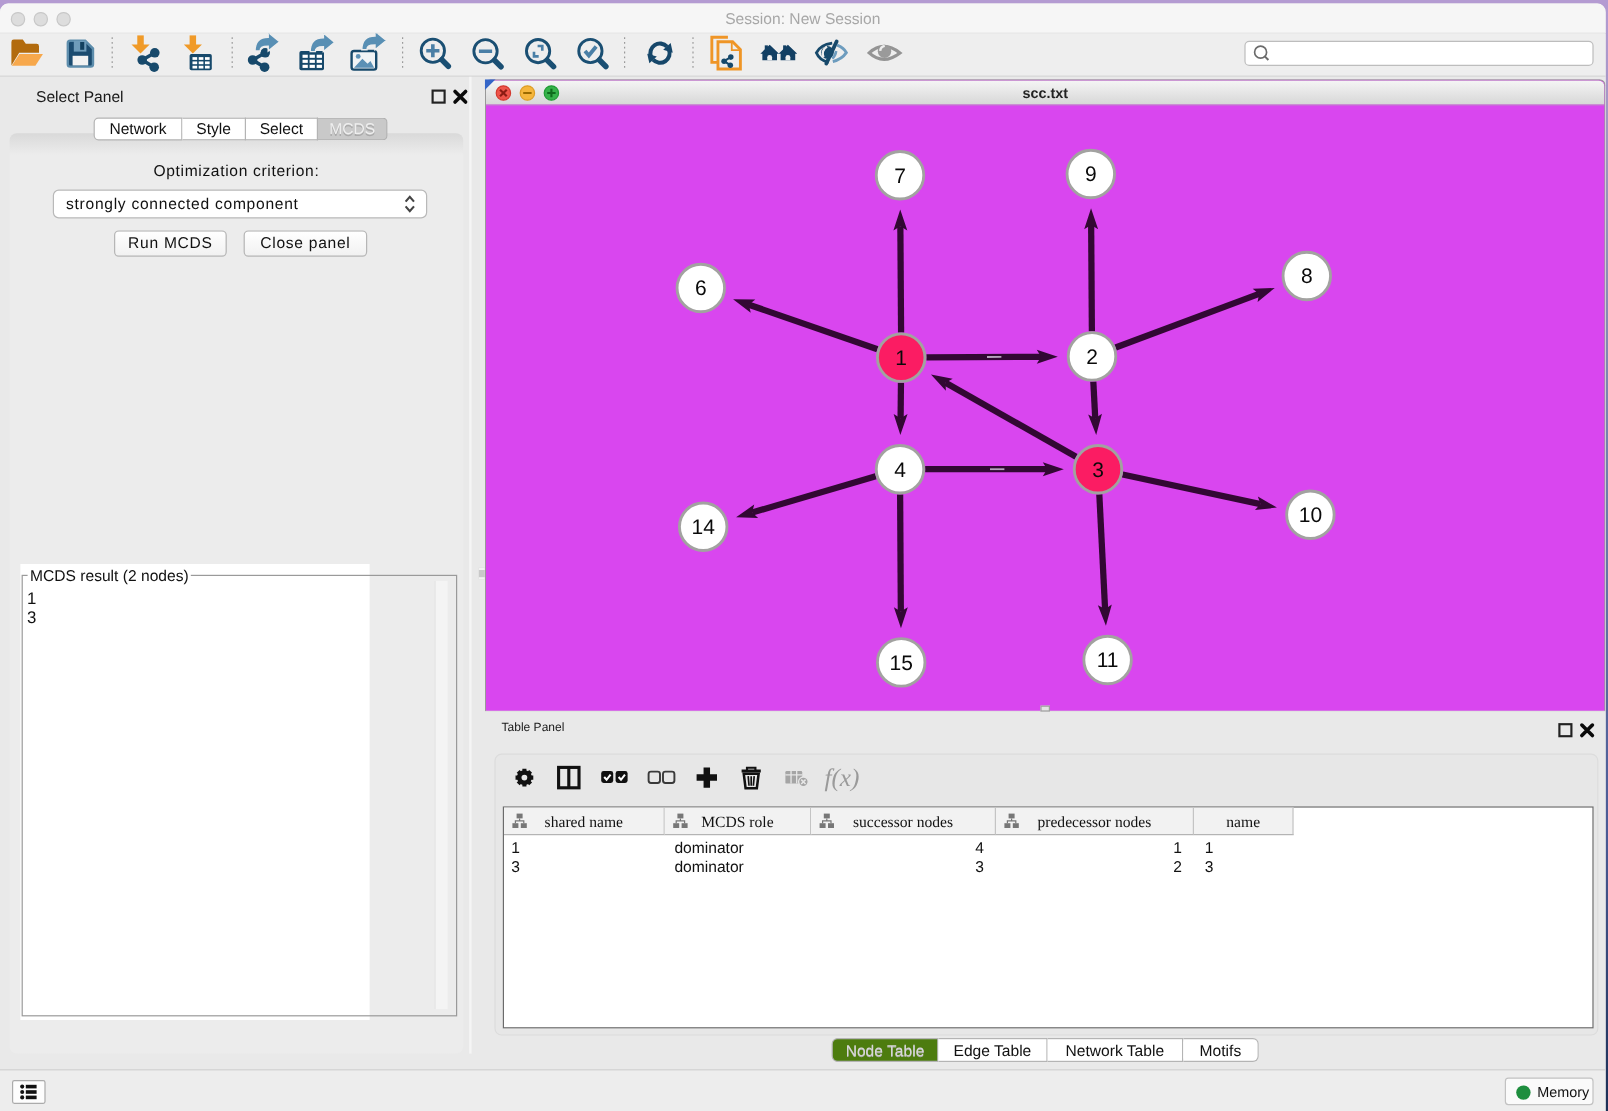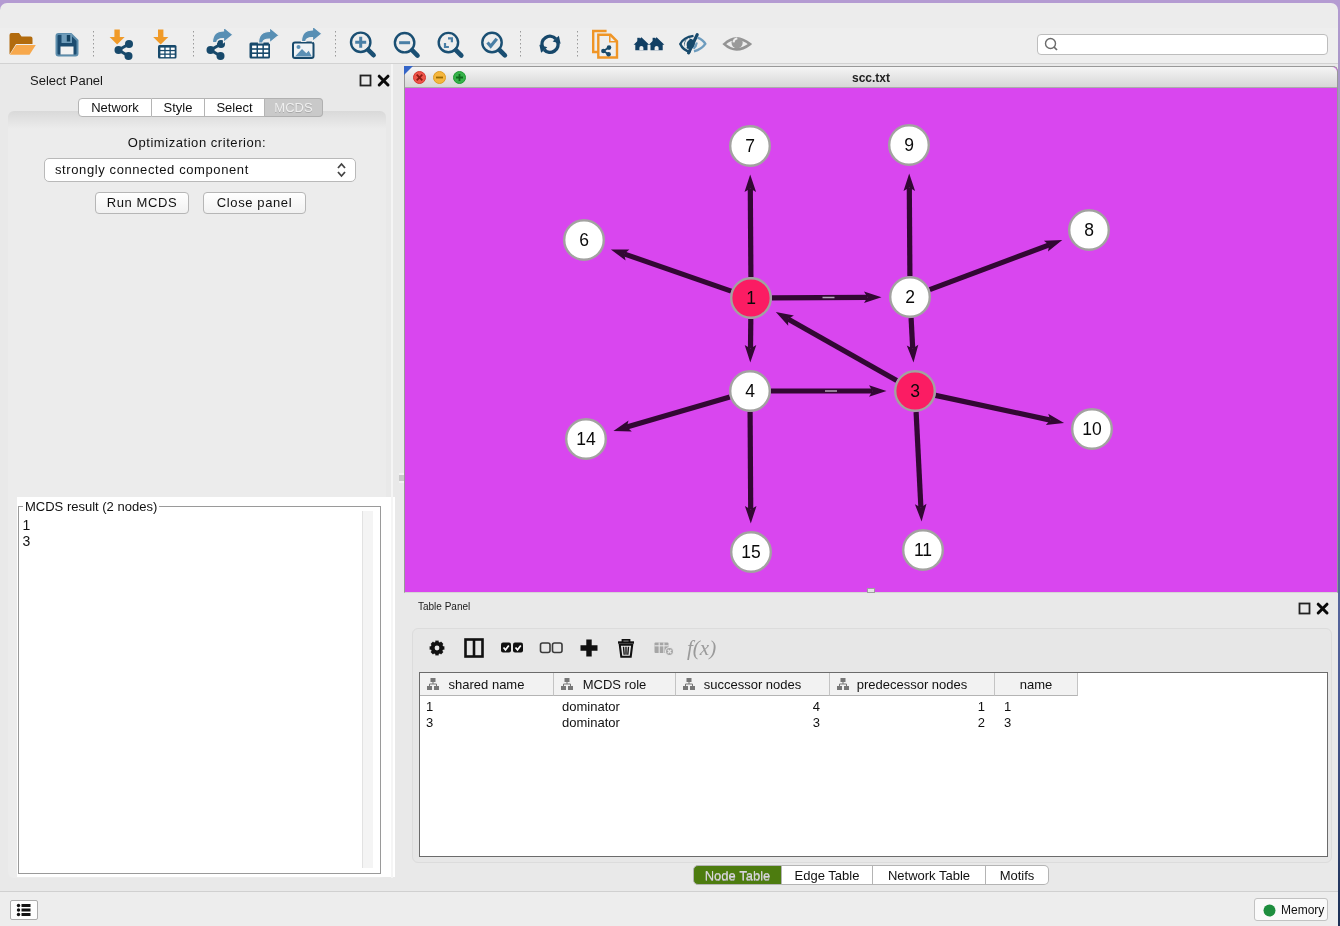--- a/index.html
+++ b/index.html
@@ -17,47 +17,53 @@
 #cptitle { left:30px; top:9px; font-size:13px; color:#1a1a1a; }
 .tabrow { height:19px; display:flex; font-size:13px; z-index:5; }
 .tabrow .tab { background:#fff; border:1px solid #b4b4b4; border-left:none; color:#111; text-align:center; line-height:18px; }
 .tabrow .tab.first { border-left:1px solid #b4b4b4; border-radius:4px 0 0 4px; }
 .tabrow .tab.last { border-radius:0 4px 4px 0; }
 .tabrow .tab.sel { background:#c9c9c9; border-color:#b0b0b0; color:#efefef; text-shadow:0 1px 0 #aaa; }
 #cpcontent { left:8px; top:47px; width:378px; height:767px; border-radius:6px; background:linear-gradient(#d9d9d9, #ececec 18px); }
 #optlabel { left:0; top:24px; width:378px; text-align:center; font-size:13px; color:#111; letter-spacing:0.55px; }
 #combo { left:36px; top:47px; width:312px; height:24px; background:#fff; border:1px solid #b9b9b9; border-radius:5px; font-size:13px; color:#111; line-height:22px; padding-left:10px; letter-spacing:0.6px; }
 .btn { height:22px; background:linear-gradient(#ffffff,#f1f1f1); border:1px solid #b6b6b6; border-radius:4px; font-size:13px; color:#111; text-align:center; line-height:20px; letter-spacing:0.6px; }
-#resultwhite { left:9px; top:386px; width:378px; height:380px; background:#fff;padding-left:48px; }
+#resultwhite { left:9px; top:359px; width:291px; height:380px; background:#fff;padding-left:48px; }
 #fieldset { left:1px; top:9px; width:363px; height:368px; border:1px solid #9a9a9a; }
 #fslegend { left:4px; top:-8px; background:#fff; padding:0 2px; font-size:13px; color:#111; }
 #scrollv { left:343px; top:4px; width:11px; height:357px; background:#f4f4f4; border-left:1px solid #e2e2e2; }
 
 #netwin { left:404px; top:2px; width:934px; height:527px; background:#d946ef; border:1px solid #989898; border-bottom:1px solid #d5d5d5; border-radius:5px 5px 0 0; }
 #nettitle { left:0; top:0; width:100%; height:21px; background:linear-gradient(#f5f5f5,#d7d7d7); border-bottom:1px solid #ababab; border-radius:5px 5px 0 0; }
 .tl2 { width:13px; height:13px; border-radius:50%; top:3.5px; }
 #netname { width:100%; text-align:center; top:4px; font-size:12px; color:#222; font-weight:bold; }
 
 #tbltitle { left:418px; top:537px; font-size:10px; color:#1a1a1a; }
 #tblpanel { left:412px; top:564px; width:920px; height:235px; background:#e7e7e7; border:1px solid #dcdcdc; border-radius:6px; }
 #tbl { left:6px; top:43px; width:909px; height:185px; background:#fff; border:1px solid #6b6b6b; }
-.th { top:0; height:23px; background:#f2f2f2; border-right:1px solid #c4c4c4; border-bottom:1px solid #b4b4b4; font-size:13px; color:#111; text-align:center; line-height:23px; }
+.th { top:0; height:23px; background:#f2f2f2; border-right:1px solid #c4c4c4; border-bottom:1px solid #b4b4b4; font-size:13px; color:#111; text-align:center; line-height:23px;font-family:Liberation Serif, serif; }
 .td { font-size:13px; color:#111; }
 .btabs { display:flex; font-size:13px; height:20px; }
 .btabs .tab { background:#fff; border:1px solid #b4b4b4; border-left:none; color:#111; text-align:center; line-height:19px; }
 
 #statusbar { left:0; top:888px; width:1338px; height:35px; background:#ededed; border-top:1px solid #d0d0d0; }
 #listbtn { left:10px; top:8px; width:28px; height:20px; background:#fdfdfd; border:1px solid #ababab; border-radius:2px; }
 #membtn { left:1254px; top:6px; width:74px; height:23px; background:#fafafa; border:1px solid #c2c2c2; border-radius:3px; font-size:12px; color:#111;padding-left:16px; }
 </style>
 </head>
 <body>
 <div class="abs" style="left:1337px;top:0;width:3px;height:926px;background:linear-gradient(#b49bd2 0%, #9d93bd 15%, #6d7bac 45%, #4a5a94 75%, #1c2f55 100%)"></div>
 <div class="abs" style="left:0;top:919px;width:5px;height:7px;background:#2d5fb8;border-radius:0 5px 0 0"></div>
 <div id="appwin" class="abs">
+  <div id="titlebar" class="abs">
+    <div class="tl abs" style="left:9px"></div>
+    <div class="tl abs" style="left:28px"></div>
+    <div class="tl abs" style="left:47px"></div>
+    <div id="wtitle" class="abs">Session: New Session</div>
+  </div>
   <div id="toolbar" class="abs">
     <svg class="abs" style="left:0;top:0" width="1338" height="36" viewBox="0 28 1338 36">
 
       <g stroke="#9a9a9a" stroke-width="1" stroke-dasharray="1.5,2.5">
         <line x1="93.5" y1="31" x2="93.5" y2="59"></line>
         <line x1="193.5" y1="31" x2="193.5" y2="59"></line>
         <line x1="335.5" y1="31" x2="335.5" y2="59"></line>
         <line x1="520.5" y1="31" x2="520.5" y2="59"></line>
         <line x1="577.5" y1="31" x2="577.5" y2="59"></line>
       </g>

